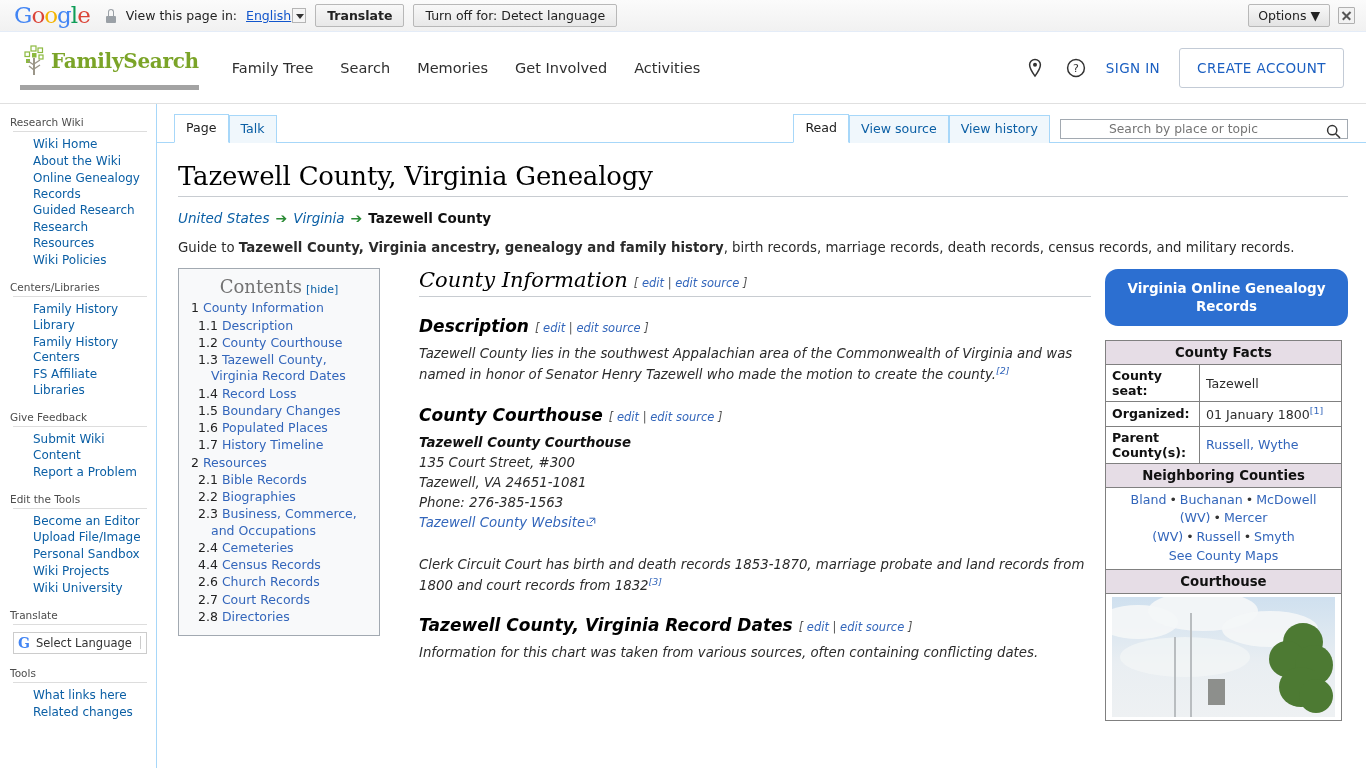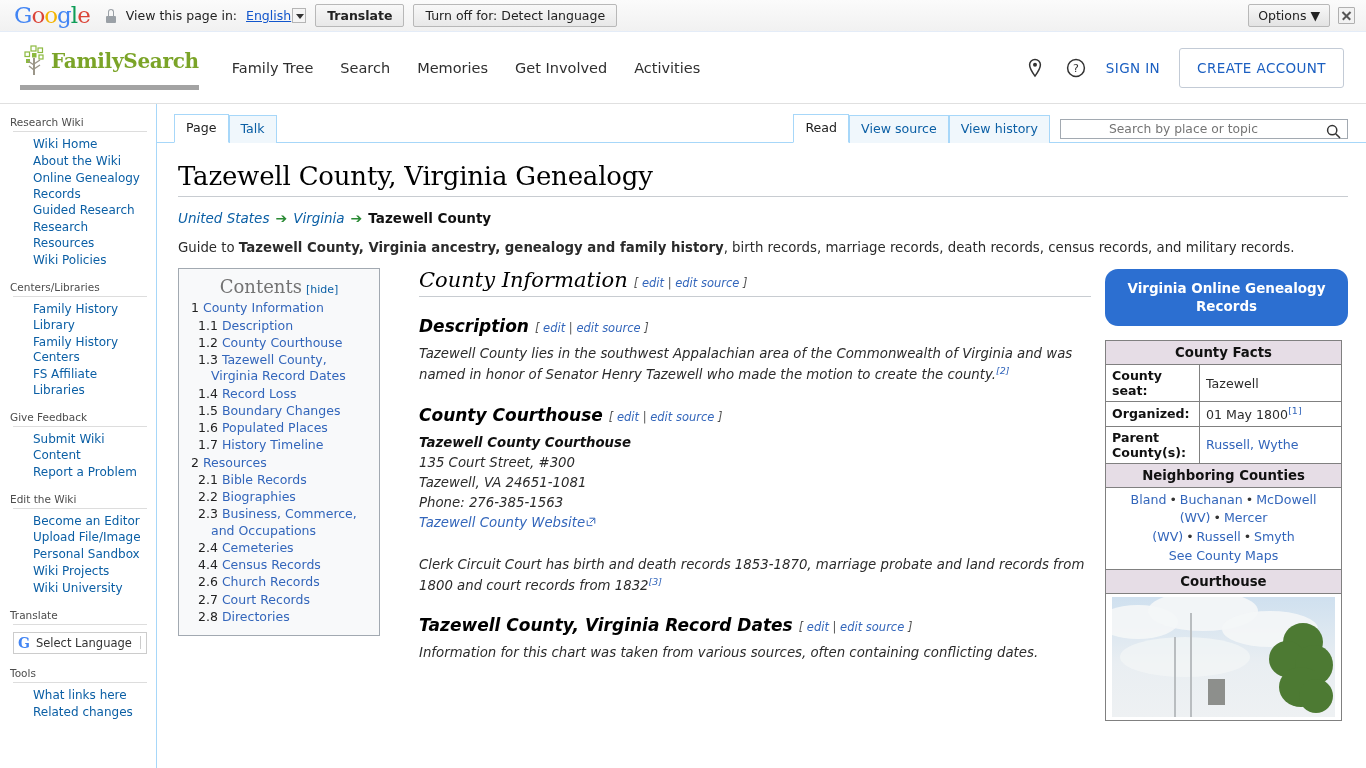--- a/index.html
+++ b/index.html
@@ -277,21 +277,21 @@
     <div class="sb-group">
       <div class="sb-head">Give Feedback</div>
       <div class="sb-rule"></div>
       <ul class="sb-list">
         <li><a href="#">Submit Wiki Content</a></li>
         <li><a href="#">Report a Problem</a></li>
       </ul>
     </div>
 
     <div class="sb-group">
-      <div class="sb-head">Edit the Wiki</div>
+      <div class="sb-head">Edit the Tools</div>
       <div class="sb-rule"></div>
       <ul class="sb-list">
         <li><a href="#">Become an Editor</a></li>
         <li><a href="#">Upload File/Image</a></li>
         <li><a href="#">Personal Sandbox</a></li>
         <li><a href="#">Wiki Projects</a></li>
         <li><a href="#">Wiki University</a></li>
       </ul>
     </div>
 
@@ -412,21 +412,21 @@
               <tbody>
                   <tr>
                     <th class="hdr" colspan="2">County Facts</th>
                   </tr>
               <tr>
                 <td class="lbl">County seat:</td>
                 <td class="val">Tazewell</td>
               </tr>
               <tr>
                 <td class="lbl">Organized:</td>
-                <td class="val"><span>01 May 1800</span><sup><a href="#">[1]</a></sup></td>
+                <td class="val"><span>01 January 1800</span><sup><a href="#">[1]</a></sup></td>
               </tr>
               <tr>
                 <td class="lbl">Parent County(s):</td>
                 <td class="val"><a href="#">Russell, Wythe</a></td>
               </tr>
               <tr>
                     <th class="hdr" colspan="2">Neighboring Counties</th>
                   </tr>
               <tr>
                 <td class="neigh" colspan="2">

